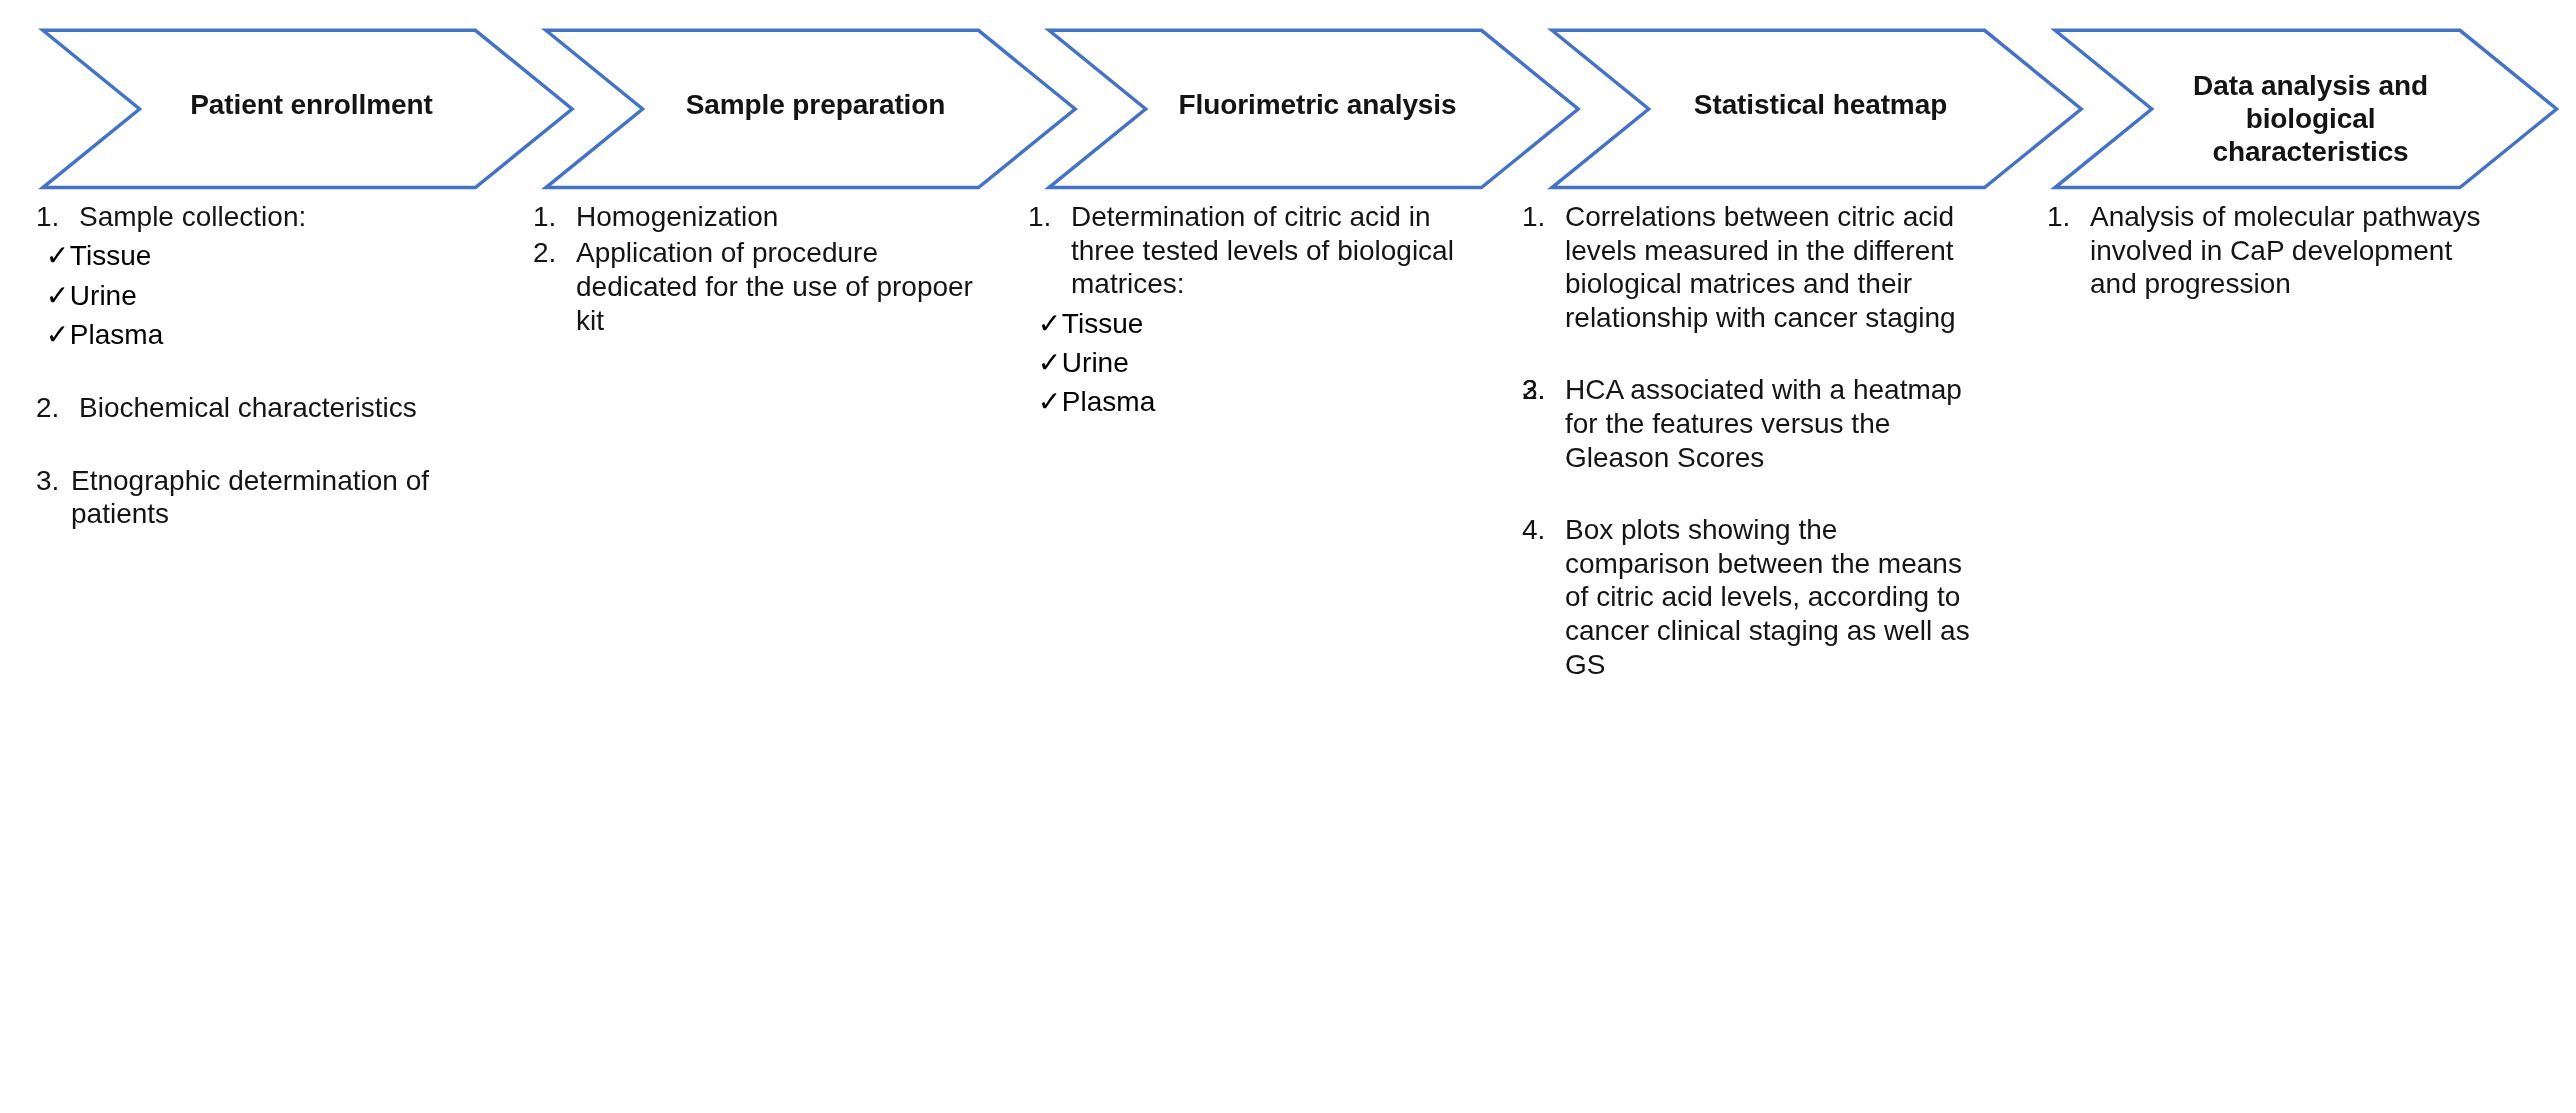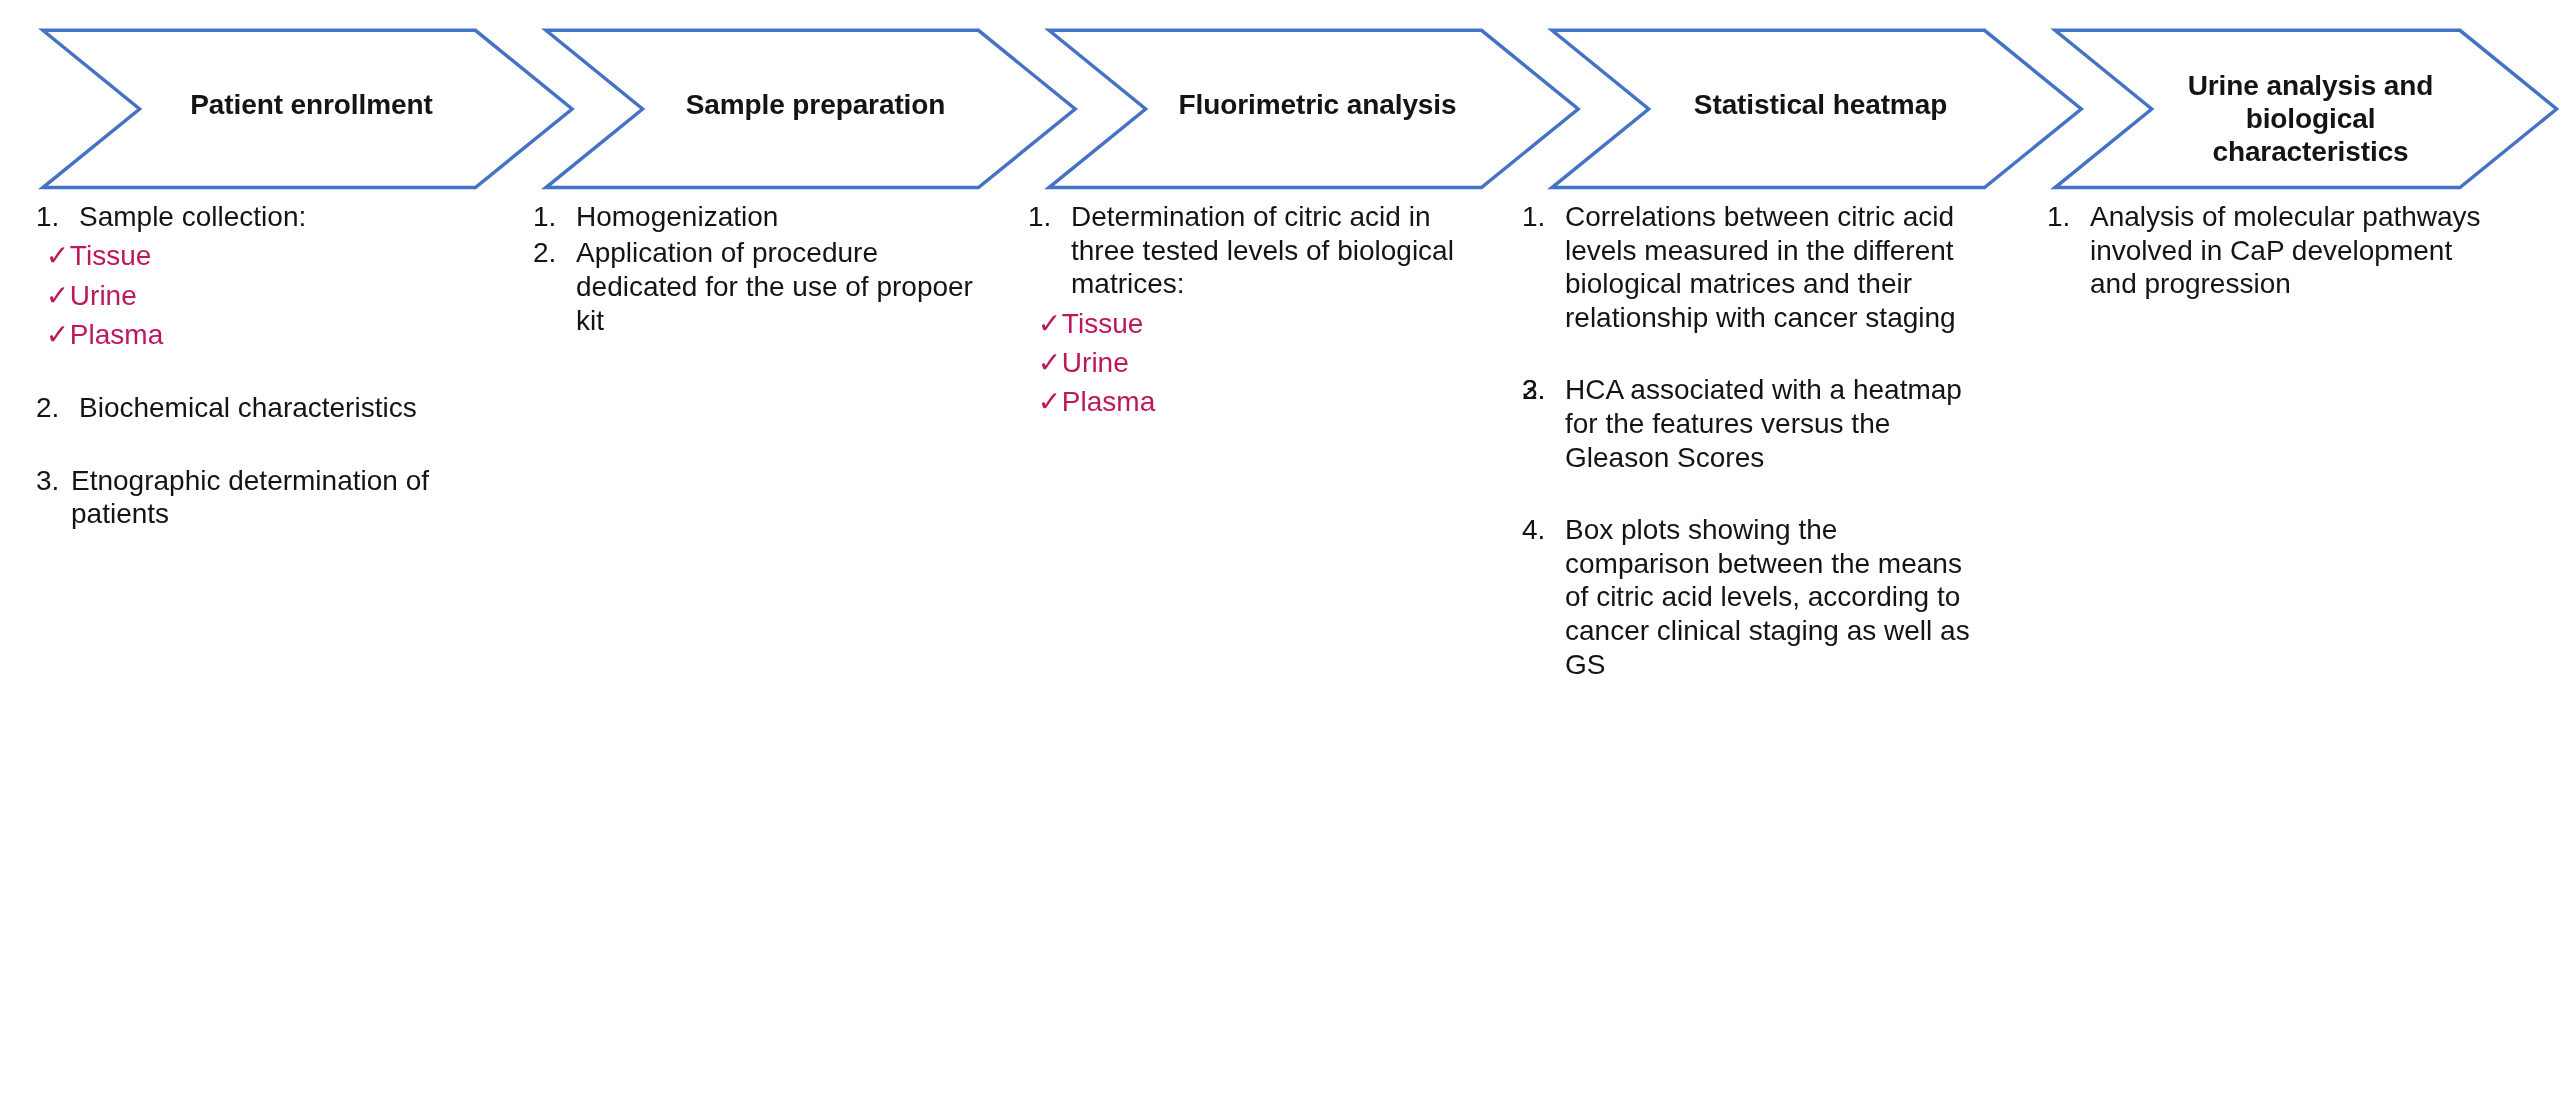--- a/index.html
+++ b/index.html
@@ -80,21 +80,21 @@
     margin-bottom: 39px;
   }
   .check-list {
     margin: 0;
     padding: 0;
     list-style: none;
   }
   .check-item {
     font-size: 28px;
     line-height: 1.40;
-    color: #be185d;
+    color: #000000;
     white-space: nowrap;
   }
   .check-mark {
     display: inline-block;
     margin-right: 0.7px;
   }
   .nowrap { white-space: nowrap; margin-top: 17px; }
 </style>
 </head>
 <body>
@@ -116,21 +116,21 @@
 
   <div class="chev-title" style="left:149px; top:88px; width:325px;">Patient enrollment</div>
 
   <div class="chev-title" style="left:653px; top:88px; width:325px;">Sample preparation</div>
 
   <div class="chev-title" style="left:1155px; top:88px; width:325px;">Fluorimetric analysis</div>
 
   <div class="chev-title" style="left:1658px; top:88px; width:325px;">Statistical heatmap</div>
 
   <div class="chev-title" style="left:2148px; top:69px; width:325px;">
-    <div>Urine analysis and</div>
+    <div>Data analysis and</div>
     <div>biological characteristics</div>
   </div>
 </div>
 
 <div id="columns">
 
   <div class="column" style="left:36px; width:484px;">
     <div class="step" style="margin-bottom:2.8px;">
       <span class="step-num">1.</span>
       <span class="step-text">Sample collection:</span>

